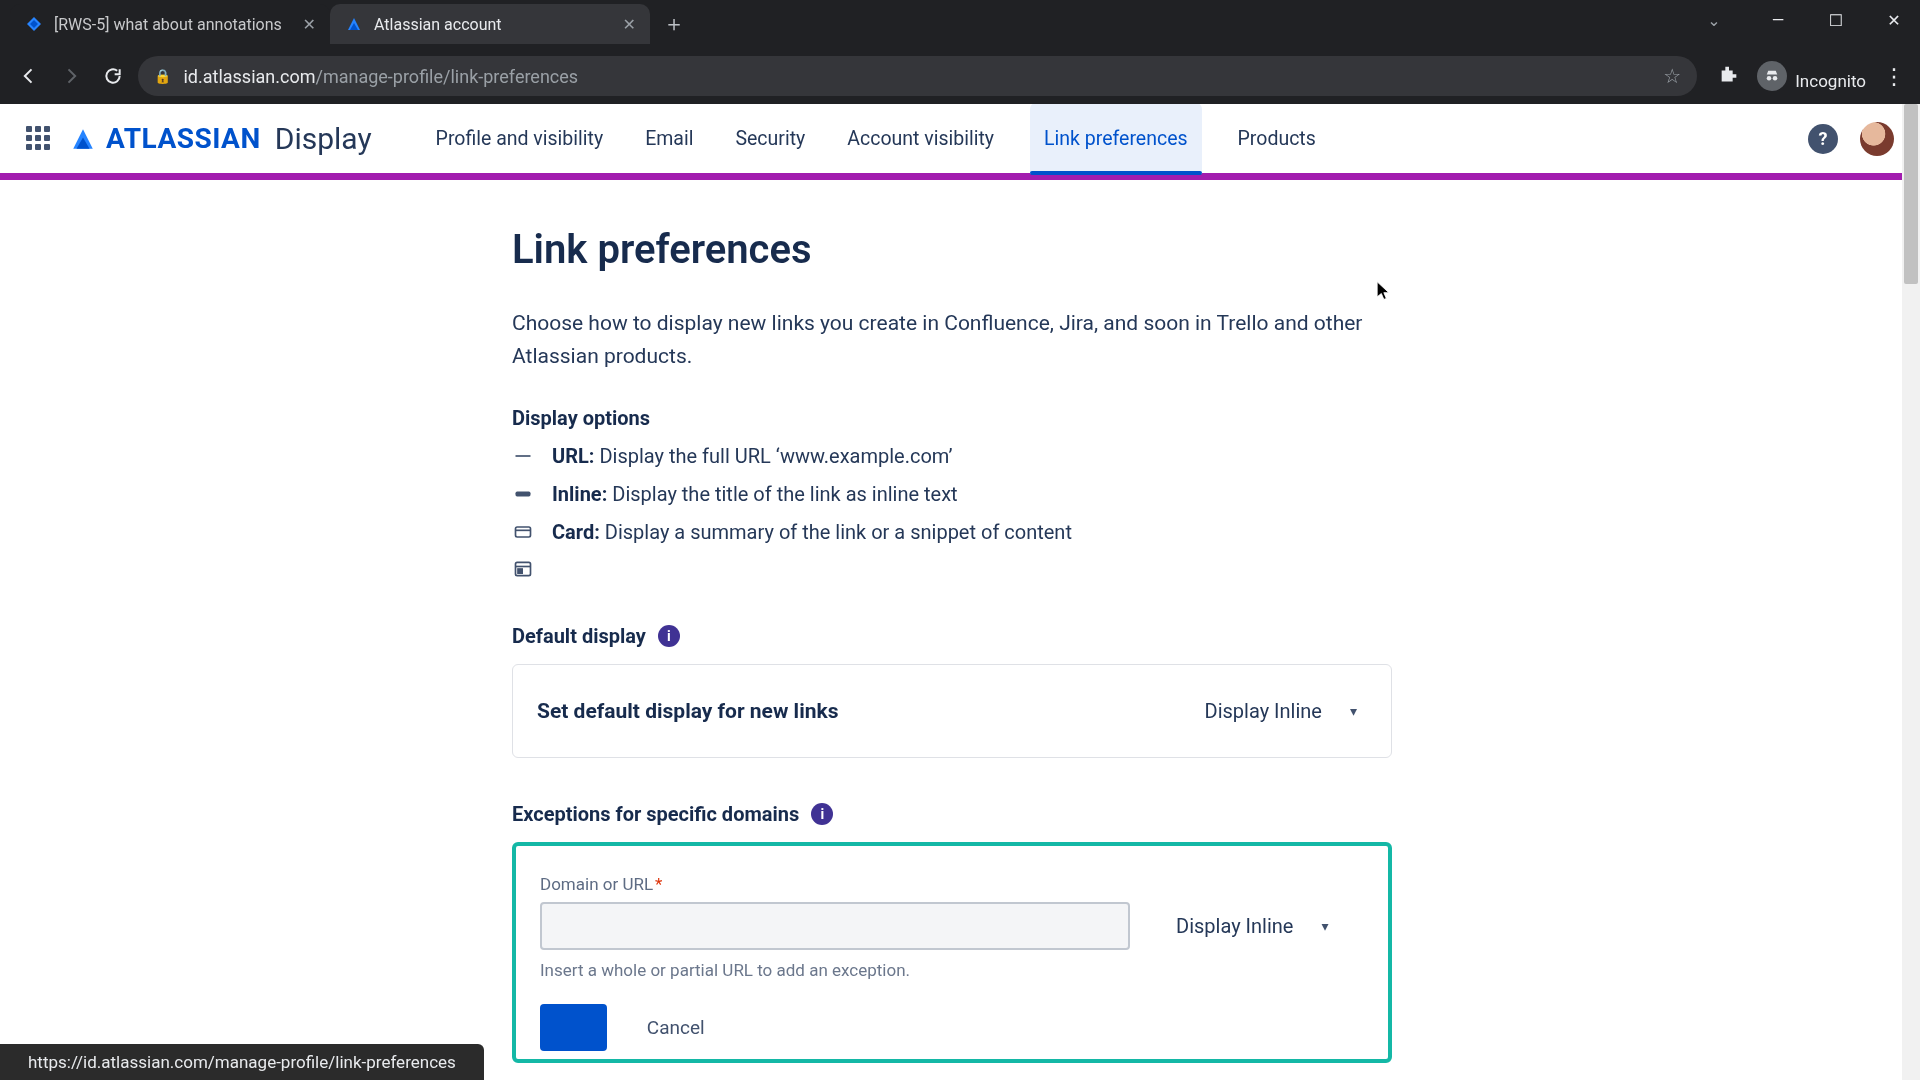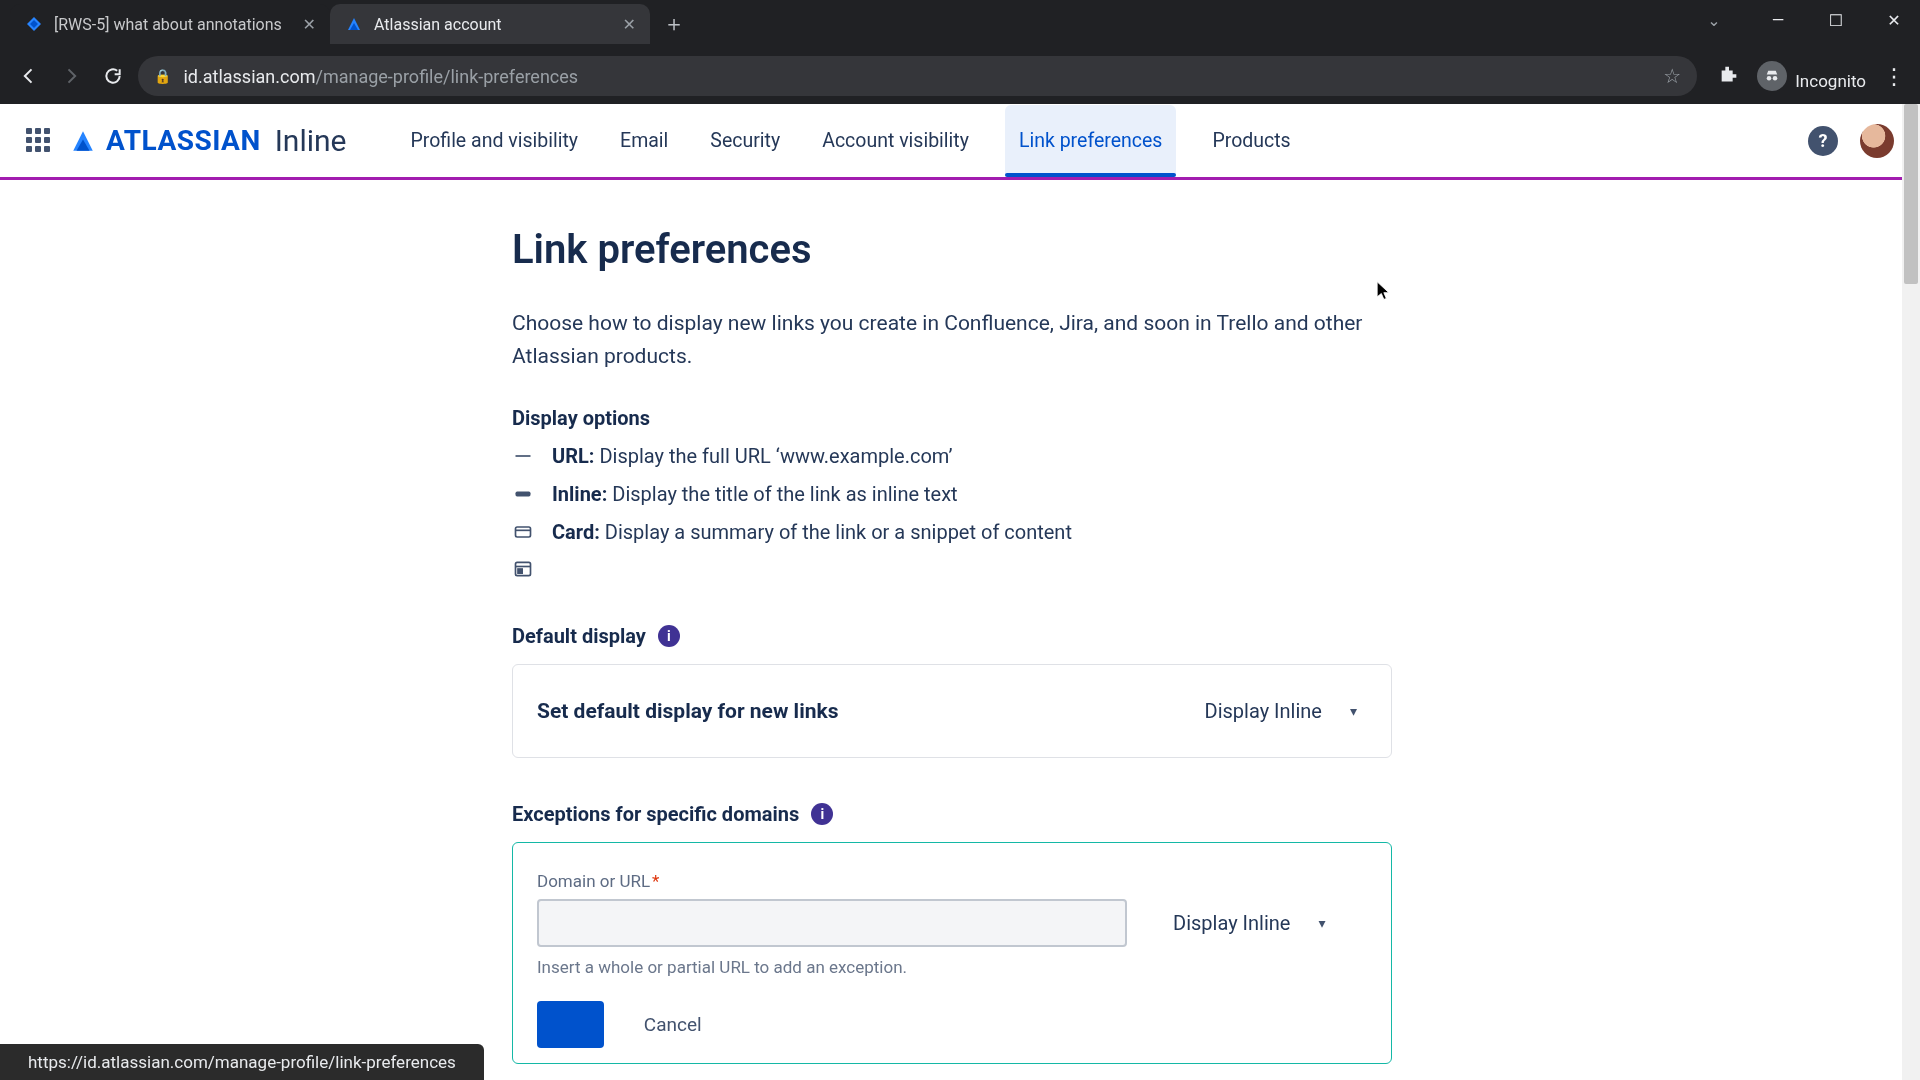--- a/index.html
+++ b/index.html
@@ -33,21 +33,21 @@
   .ext-ico, .incog-ico { width:28px; height:28px; display:flex; align-items:center; justify-content:center; color:#e8eaed; }
   .incog-badge { display:flex; align-items:flex-end; gap:8px; color:#e8eaed; font-size:17px; }
   .incog-circle { width:30px; height:30px; border-radius:50%; background:#5f6368; display:flex; align-items:center; justify-content:center; }
   .kebab { color:#e8eaed; font-size:22px; width:28px; text-align:center; }
 
   
   .app { background:#fff; height:calc(1080px - 104px); position:relative; overflow:hidden; }
   .app-scroll { position:absolute; right:0; top:0; width:18px; height:100%; background:#f1f1f1; }
   .app-scroll .thumb { position:absolute; top:0; left:2px; width:14px; height:180px; background:#c1c1c1; border-radius:2px; }
 
-  .app-header { height:76px; display:flex; align-items:center; padding:0 26px; border-bottom:3px solid #a21caf; gap:18px; }
+  .app-header { height:76px; display:flex; align-items:center; padding:0 26px; border-bottom:7px solid #a21caf; gap:18px; }
   .waffle { width:26px; height:26px; display:grid; grid-template-columns:repeat(3,6px); grid-template-rows:repeat(3,6px); gap:3px; }
   .waffle span { background:#42526e; width:6px; height:6px; border-radius:1px; }
   .brand { display:flex; align-items:center; gap:10px; }
   .brand .logo { width:26px; height:26px; }
   .brand .word { font-size:28px; font-weight:700; color:#0052cc; letter-spacing:0.5px; }
   .brand .sub  { font-size:30px; font-weight:400; color:#253858; margin-left:4px; }
   .nav-tabs { display:flex; gap:30px; margin-left:40px; }
   .nav-tab { font-size:19.5px; color:#253858; padding:24px 6px; cursor:pointer; position:relative; }
   .nav-tab.active { color:#0052cc; background:#e9f0fb; border-radius:6px 6px 0 0; padding-left:14px; padding-right:14px;}
   .nav-tab.active::after { content:""; position:absolute; left:0; right:0; bottom:-1px; height:4px; background:#0052cc; border-radius:2px;}
@@ -65,21 +65,21 @@
   .opt-list { display:flex; flex-direction:column; gap:14px; margin-bottom:44px; }
   .opt-row { display:flex; align-items:center; gap:18px; font-size:20px; color:#253858; }
   .opt-row .ic { width:22px; height:22px; color:#42526e; flex-shrink:0; display:flex; align-items:center; justify-content:center;}
   .opt-row b { font-weight:700; color:#172b4d; }
 
   .card { border:1px solid #dfe1e6; border-radius:6px; padding:28px 24px; display:flex; align-items:center; justify-content:space-between; margin-top:16px; margin-bottom:44px; }
   .card .label { font-size:21px; font-weight:700; color:#172b4d; }
   .select { display:flex; align-items:center; gap:28px; font-size:20px; color:#253858; cursor:pointer; padding:6px 10px;}
   .select .chev { font-size:14px; color:#42526e; }
 
-  .exceptions-card { border:1px solid #14b8a6; border-radius:6px; padding:28px 24px 15px 24px; margin-top:16px; }
+  .exceptions-card { border:4px solid #14b8a6; border-radius:6px; padding:28px 24px 8px 24px; margin-top:16px; }
   .field-label { font-size:17px; color:#5e6c84; margin-bottom:8px; }
   .field-label .req { color:#de350b; margin-left:2px; }
   .field-row { display:flex; align-items:center; gap:36px; }
   .text-input { width:590px; height:48px; border:2px solid #c1c7d0; border-radius:4px; background:#f4f5f7; }
   .helper { font-size:17px; color:#6b778c; margin-top:10px; }
   .btn-row { display:flex; gap:36px; margin-top:24px; }
   .btn-primary { background:#0052cc; color:#fff; border-radius:4px; padding:12px 20px; font-size:18px; font-weight:600; }
   .btn-link { background:transparent; color:#42526e; font-size:19px; padding:12px 4px; }
 
   
@@ -179,21 +179,21 @@
         <span></span>
         <span></span>
         <span></span>
       </div>
     <div class="brand">
       <svg class="logo" viewBox="0 0 32 32">
           <path fill="#2684ff" d="M4 28 16 4l12 24H4z"></path>
           <path fill="#0052cc" d="M16 14l8 14H8z"></path>
         </svg>
       <span class="word">ATLASSIAN</span>
-      <span class="sub">Inline</span>
+      <span class="sub">Display</span>
     </div>
     <div class="nav-tabs">
       <div class="nav-tab">Profile and visibility</div>
       <div class="nav-tab">Email</div>
       <div class="nav-tab">Security</div>
       <div class="nav-tab">Account visibility</div>
       <div class="nav-tab active">Link preferences</div>
       <div class="nav-tab">Products</div>
     </div>
     <div class="hdr-right">

